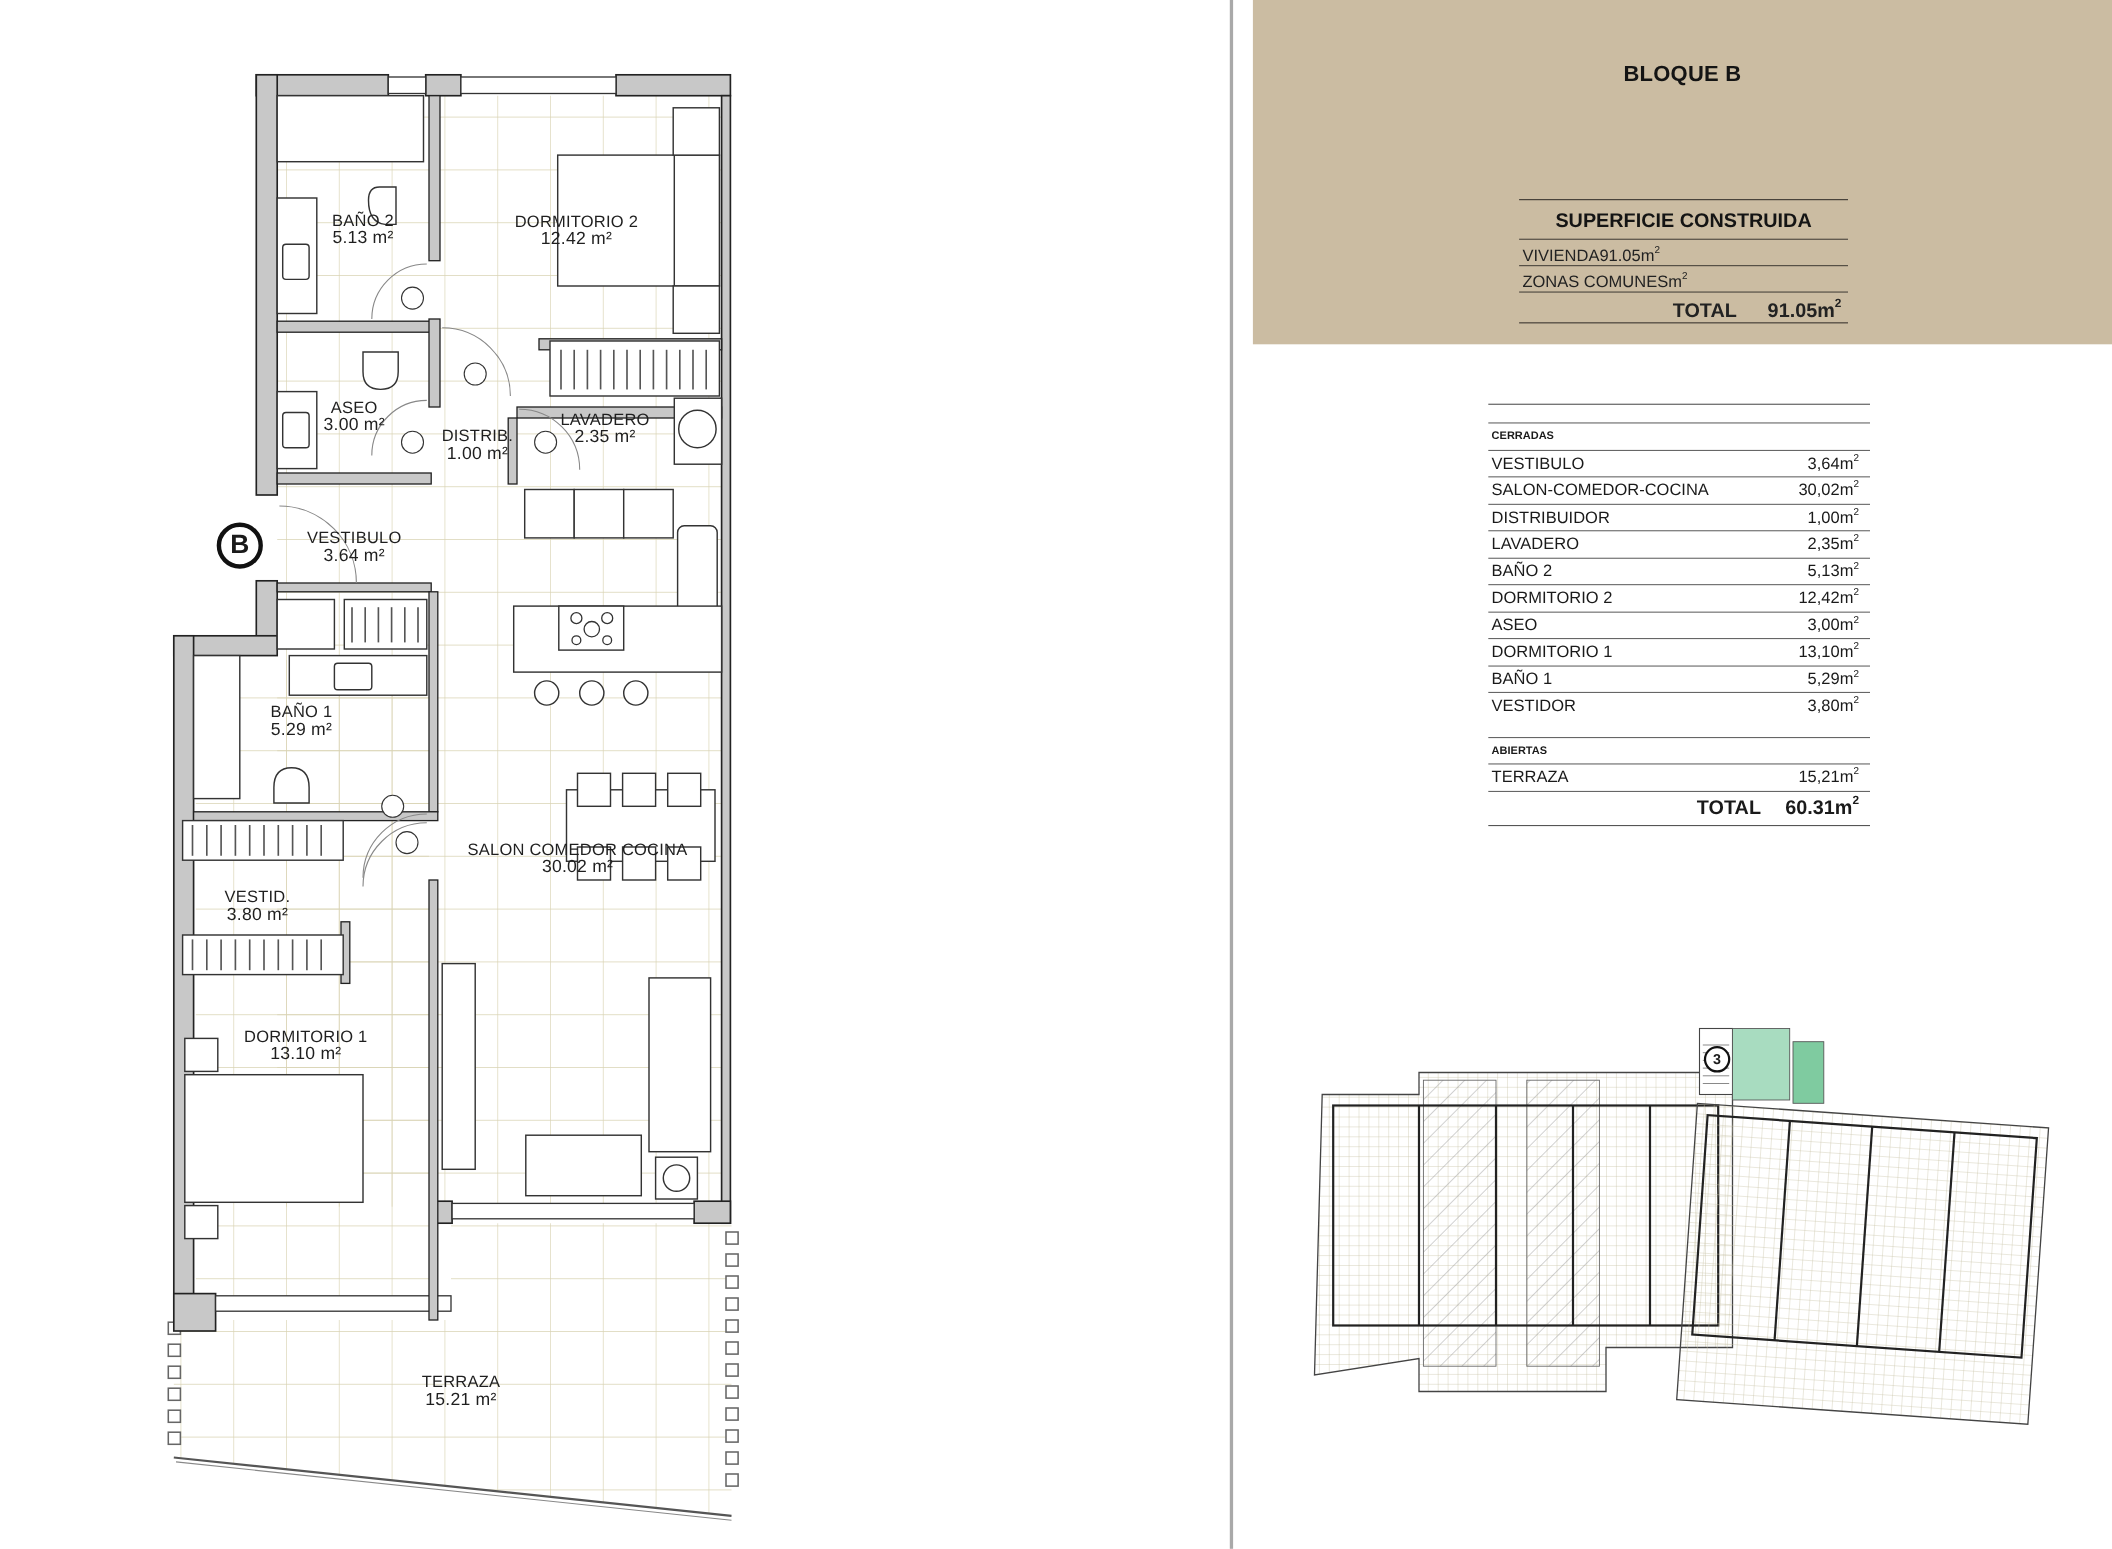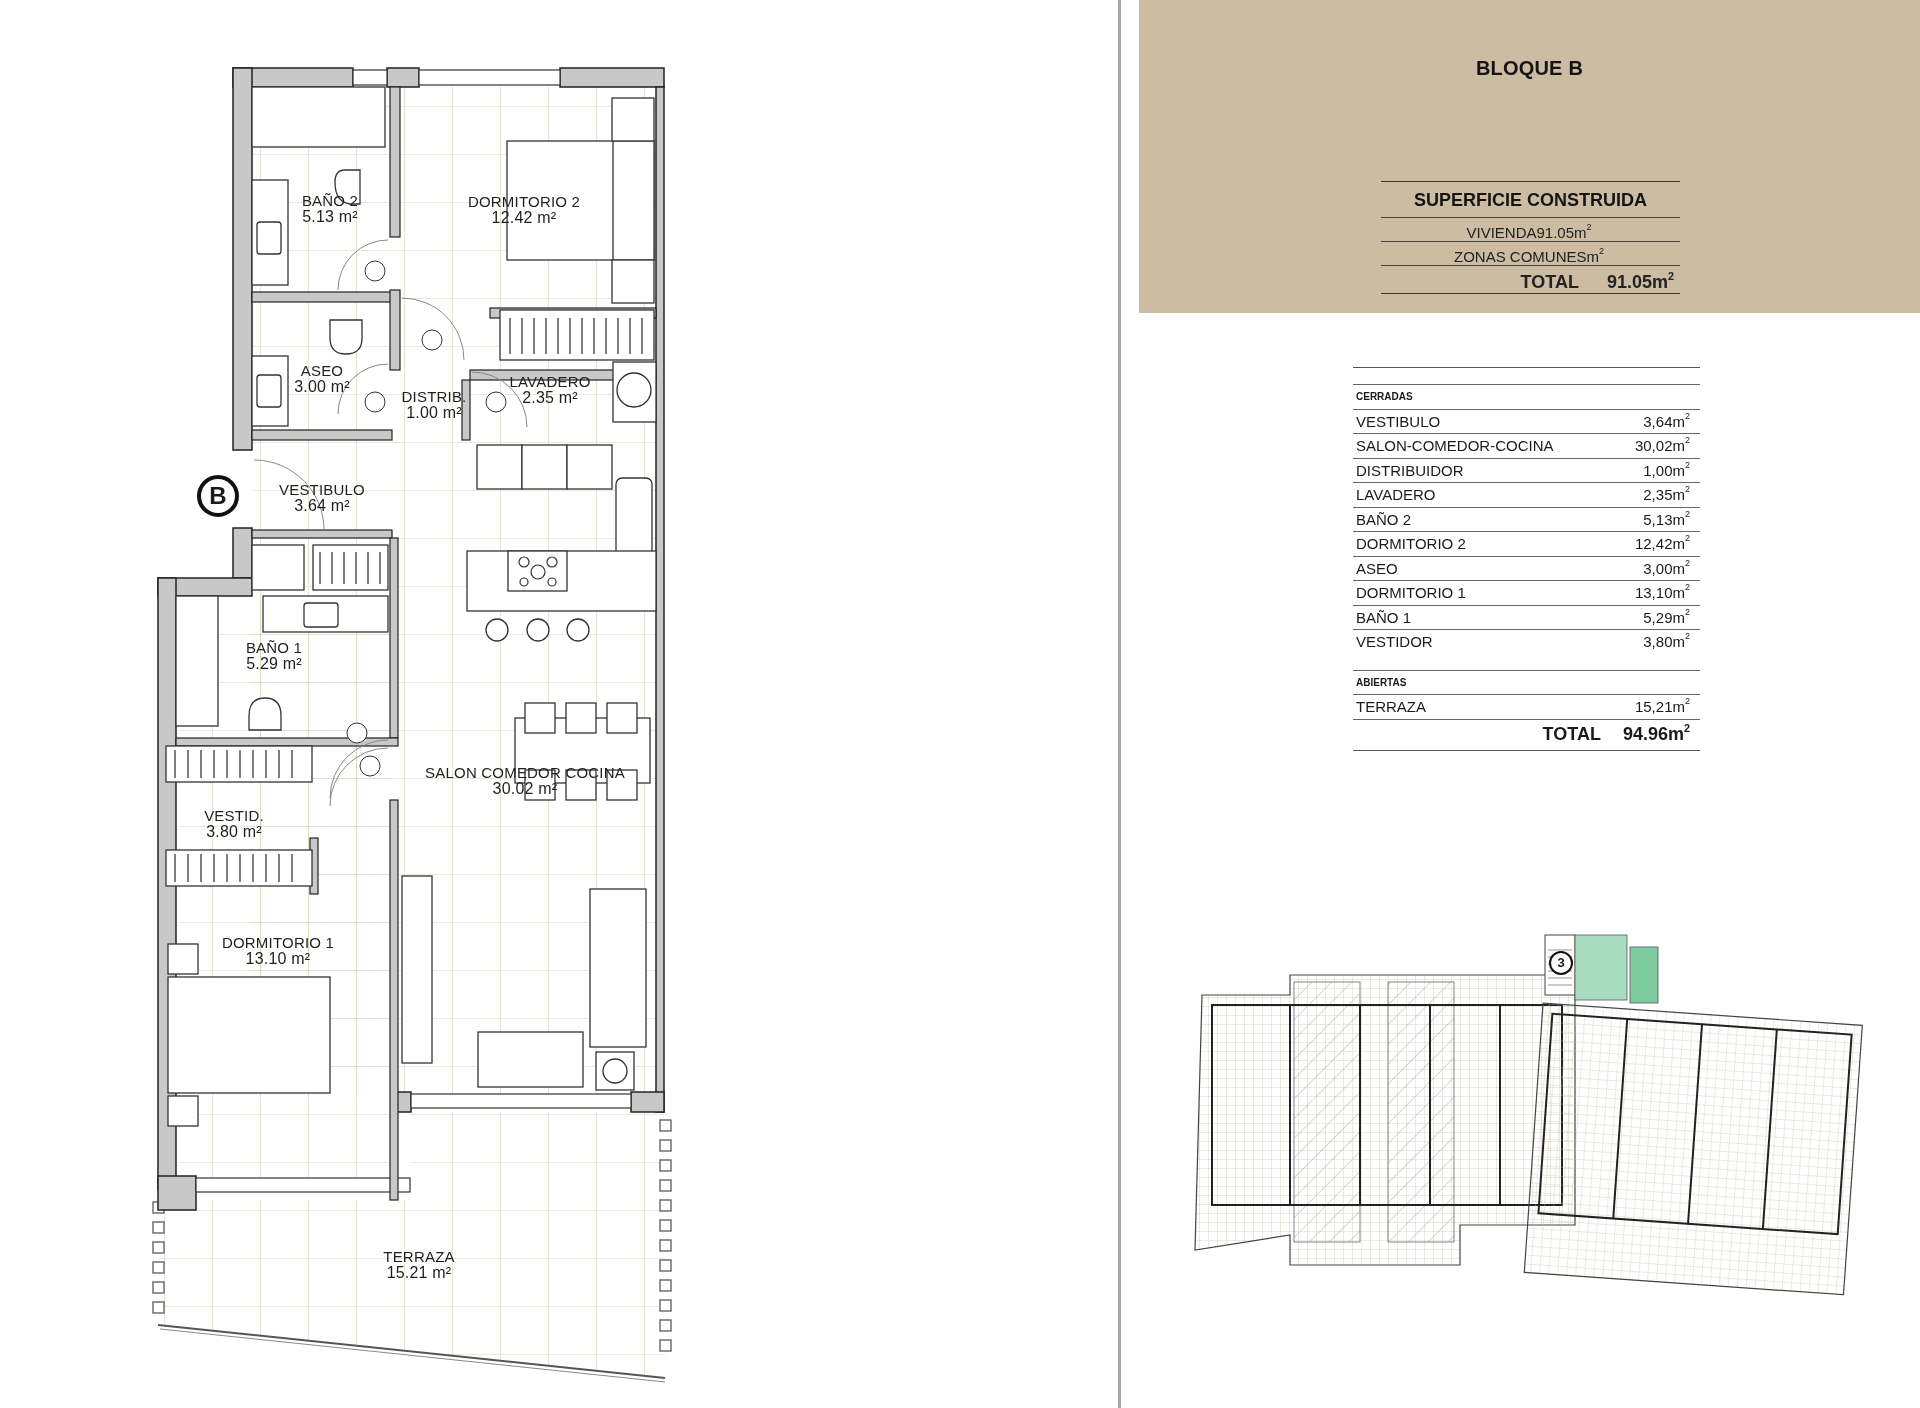--- a/index.html
+++ b/index.html
@@ -10,21 +10,21 @@
 
   
   .panel { position:absolute; left:1139px; top:0; right:0; height:313px; background:#cbbca2; }
   .panel-title { position:absolute; left:0; right:0; text-align:center; font-weight:bold;
                  font-family:"Liberation Sans Narrow","Liberation Sans",sans-serif; font-size:20px;
                  letter-spacing:0.2px; color:#141414; }
   .pt1 { top:57px; } .pt2 { top:87px; }
   .sc { position:absolute; left:1381px; width:299px; top:181px; }
   .sc-rule { border-top:1.5px solid #3b3630; }
   .sc-head { text-align:center; font-weight:bold; font-size:18px; padding:8px 0 6px; color:#141414; }
-  .sc-row { display:flex; justify-content:center; align-items:flex-end; height:23px;
+  .sc-row { display:flex; justify-content:flex-start; align-items:flex-end; height:23px;
             border-top:1.2px solid #4a443c; font-size:15px; padding:0 6px 0 3px; color:#222; }
   .sc-row.total { font-weight:bold; font-size:18px; justify-content:flex-end; gap:28px; height:27px;}
   .sc-row.total + .sc-rule { border-top:1.5px solid #3b3630; }
   sup { font-size:60%; vertical-align:top; position:relative; top:-2px; }
 
   
   .su { position:absolute; left:1353px; width:347px; top:367px; }
   .su-rule { border-top:1.5px solid #555; }
   .su-head { text-align:center; font-weight:bold; font-size:18px; letter-spacing:6px; padding:8px 0 7px; }
   .su-row { display:flex; justify-content:space-between; align-items:center; height:23.5px;
@@ -121,21 +121,21 @@
     </div>
   <div class="su-row section">ABIERTAS</div>
   <div id="su-abiertas">
       <div class="su-row">
         <span>TERRAZA</span>
         <span>15,21m<sup>2</sup></span>
       </div>
     </div>
   <div class="su-row total">
     <span>TOTAL</span>
-    <span><span>94.96</span>m<sup>2</sup></span>
+    <span><span>60.31</span>m<sup>2</sup></span>
   </div>
   <div class="su-end"></div>
 </div>
 
 <div class="plan">
   <svg width="1100" height="1408" viewBox="0 0 1100 1408">
     <defs>
       <pattern id="grid" width="48" height="48" patternUnits="userSpaceOnUse" x="20" y="10">
         <path d="M48 0 L0 0 0 48" fill="none" stroke="#d9d3b4" stroke-width="1.2"></path>
       </pattern>

